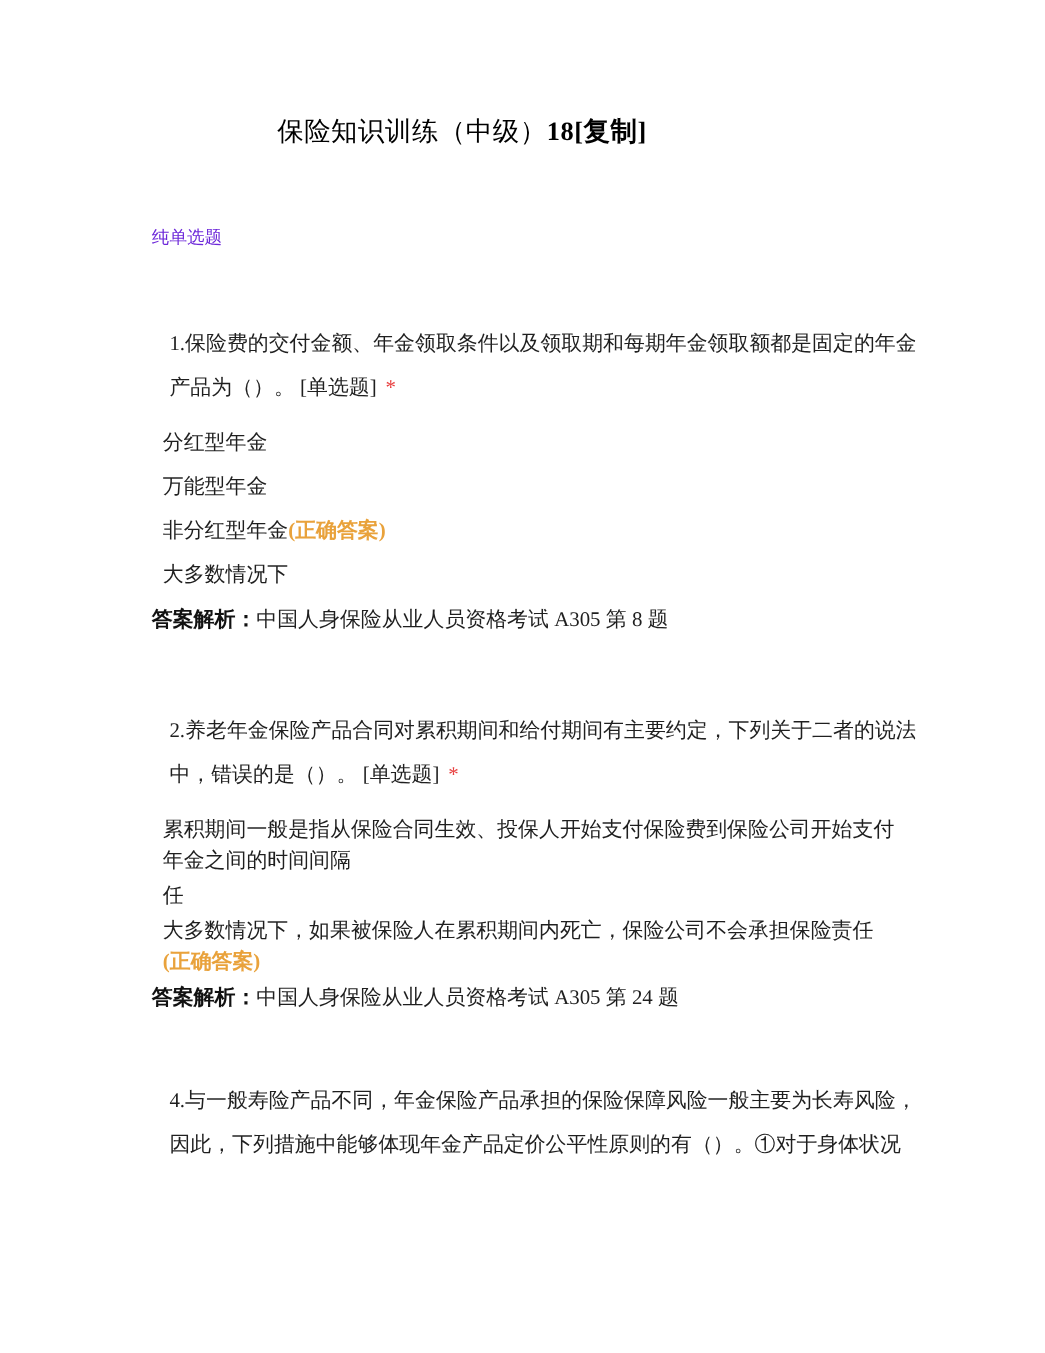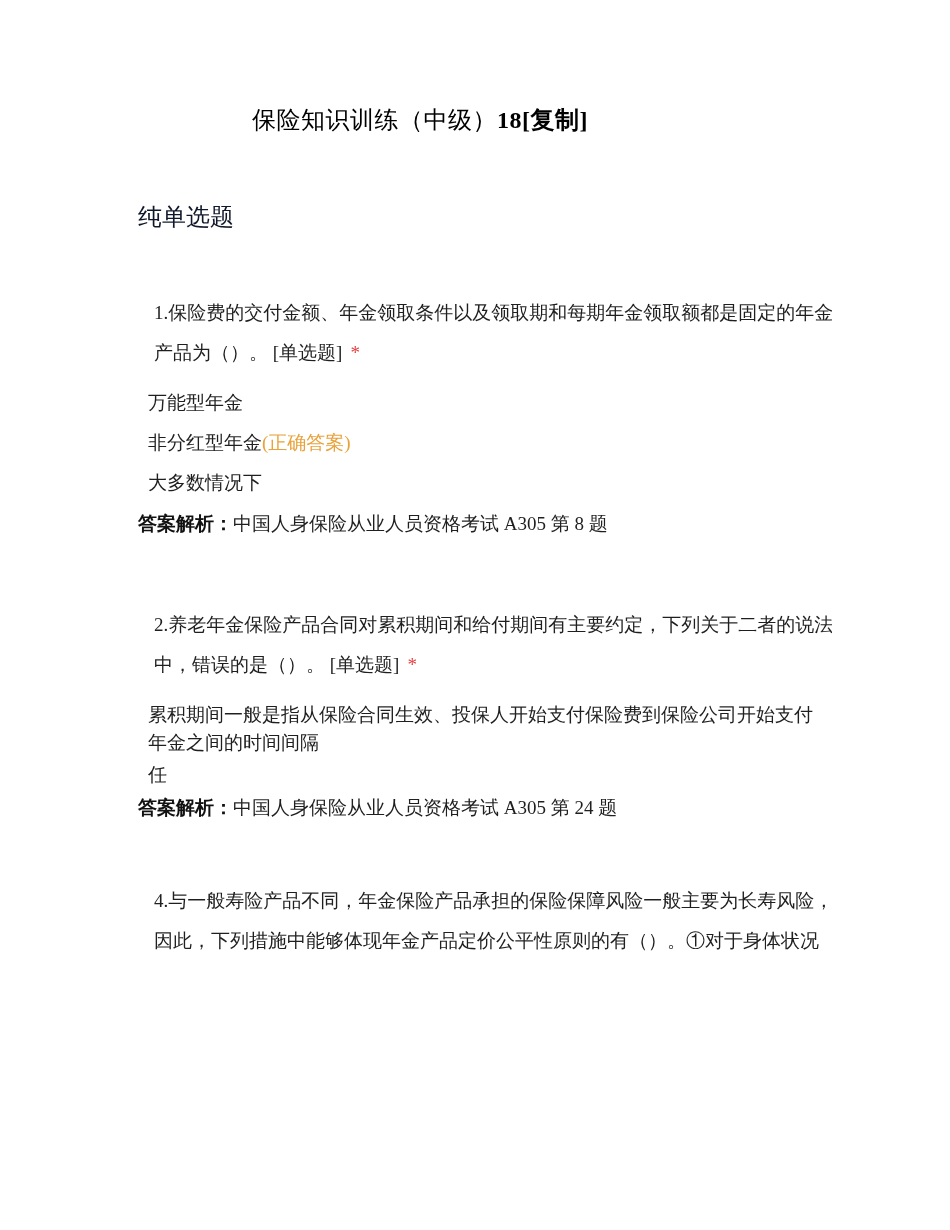--- a/index.html
+++ b/index.html
@@ -27,22 +27,22 @@
     font-size: 24px;
     font-weight: 400;
     color: #000000;
     line-height: 29px;
     letter-spacing: 0.5px;
   }
   .doc-title .suffix {
     font-weight: 700;
   }
   .section-label {
-    color: #0f172a;
-    font-size: 24px;
+    color: #6d28d9;
+    font-size: 16px;
     line-height: 24px;
     margin: 0 0 64px 0;
   }
   .question {
     margin: 0;
   }
   .question.q2 { margin-top: 66px; }
   .question.q3 { margin-top: 58px; }
   .q-text {
     margin: 16px;
@@ -69,20 +69,21 @@
     color: #1f1f1f;
   }
   .options.spaced .option { margin: 0 0 12px 0; }
   .options.tight  .option { margin: 0 0 4px 0; }
   .opt-line {
     display: block;
     white-space: nowrap;
   }
   .correct-tag {
     color: #e9a23b;
+    font-weight: bold;
   }
   .correct-tag.block {
     display: block;
   }
   .answer-line {
     margin: 0;
     font-size: 19px;
     line-height: 30px;
     white-space: nowrap;
   }
@@ -100,20 +101,23 @@
 
   <div class="section-label">纯单选题</div>
 
   <section class="question q1">
     <p class="q-text">
       <span class="q-line">1.保险费的交付金额、年金领取条件以及领取期和每期年金领取额都是固定的年金</span>
       <span class="q-line"><span>产品为（）。 [单选题]</span><span class="star">*</span></span>
     </p>
     <ul class="options spaced">
       <li class="option">
+        <span class="opt-line">分红型年金</span>
+      </li>
+      <li class="option">
         <span class="opt-line">万能型年金</span>
       </li>
       <li class="option">
         <span class="opt-line"><span>非分红型年金</span><span class="correct-tag">(正确答案)</span></span>
       </li>
       <li class="option">
         <span class="opt-line">大多数情况下</span>
       </li>
     </ul>
     <p class="answer-line"><span class="answer-label">答案解析：</span><span>中国人身保险从业人员资格考试 A305 第 8 题</span></p>
@@ -125,20 +129,24 @@
       <span class="q-line"><span>中，错误的是（）。 [单选题]</span><span class="star">*</span></span>
     </p>
     <ul class="options tight">
       <li class="option">
         <span class="opt-line">累积期间一般是指从保险合同生效、投保人开始支付保险费到保险公司开始支付</span>
         <span class="opt-line">年金之间的时间间隔</span>
       </li>
       <li class="option">
         <span class="opt-line">任</span>
       </li>
+      <li class="option">
+        <span class="opt-line">大多数情况下，如果被保险人在累积期间内死亡，保险公司不会承担保险责任</span>
+        <span class="correct-tag block">(正确答案)</span>
+      </li>
     </ul>
     <p class="answer-line"><span class="answer-label">答案解析：</span><span>中国人身保险从业人员资格考试 A305 第 24 题</span></p>
   </section>
 
   <section class="question q3">
     <p class="q-text">
       <span class="q-line">4.与一般寿险产品不同，年金保险产品承担的保险保障风险一般主要为长寿风险，</span>
       <span class="q-line">因此，下列措施中能够体现年金产品定价公平性原则的有（）。①对于身体状况</span>
     </p>
   </section>

